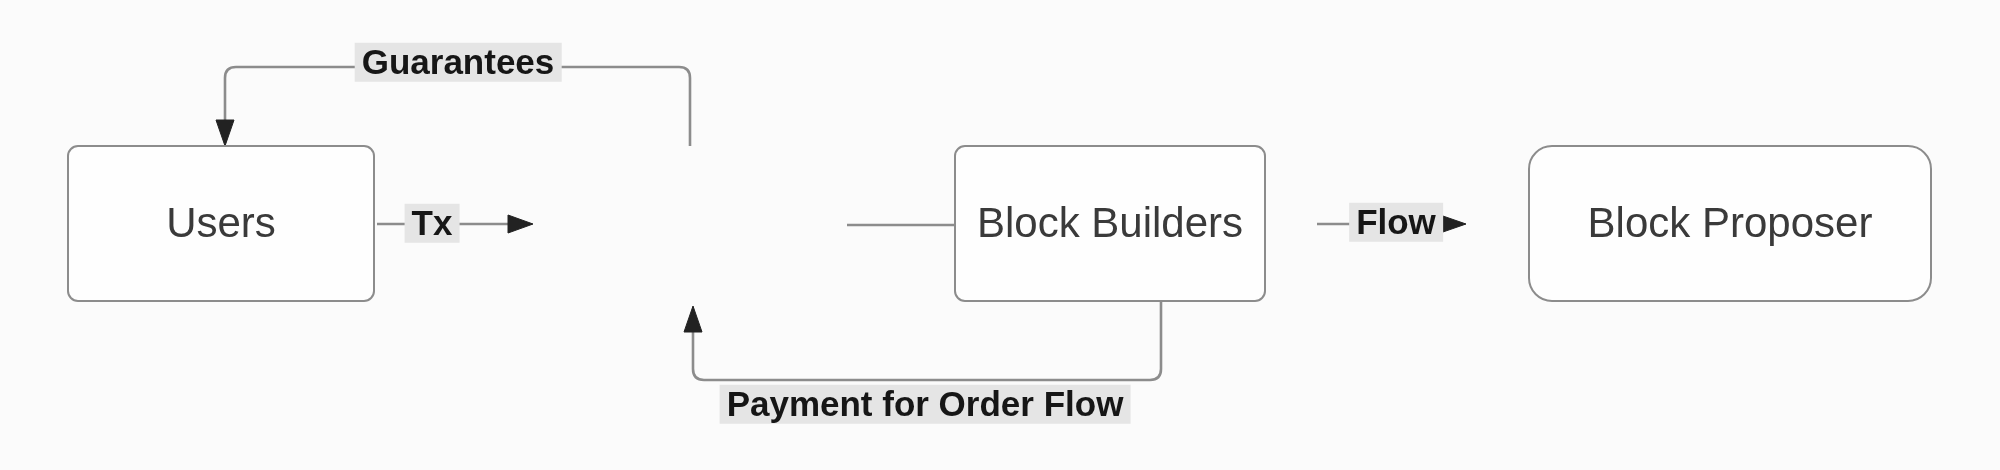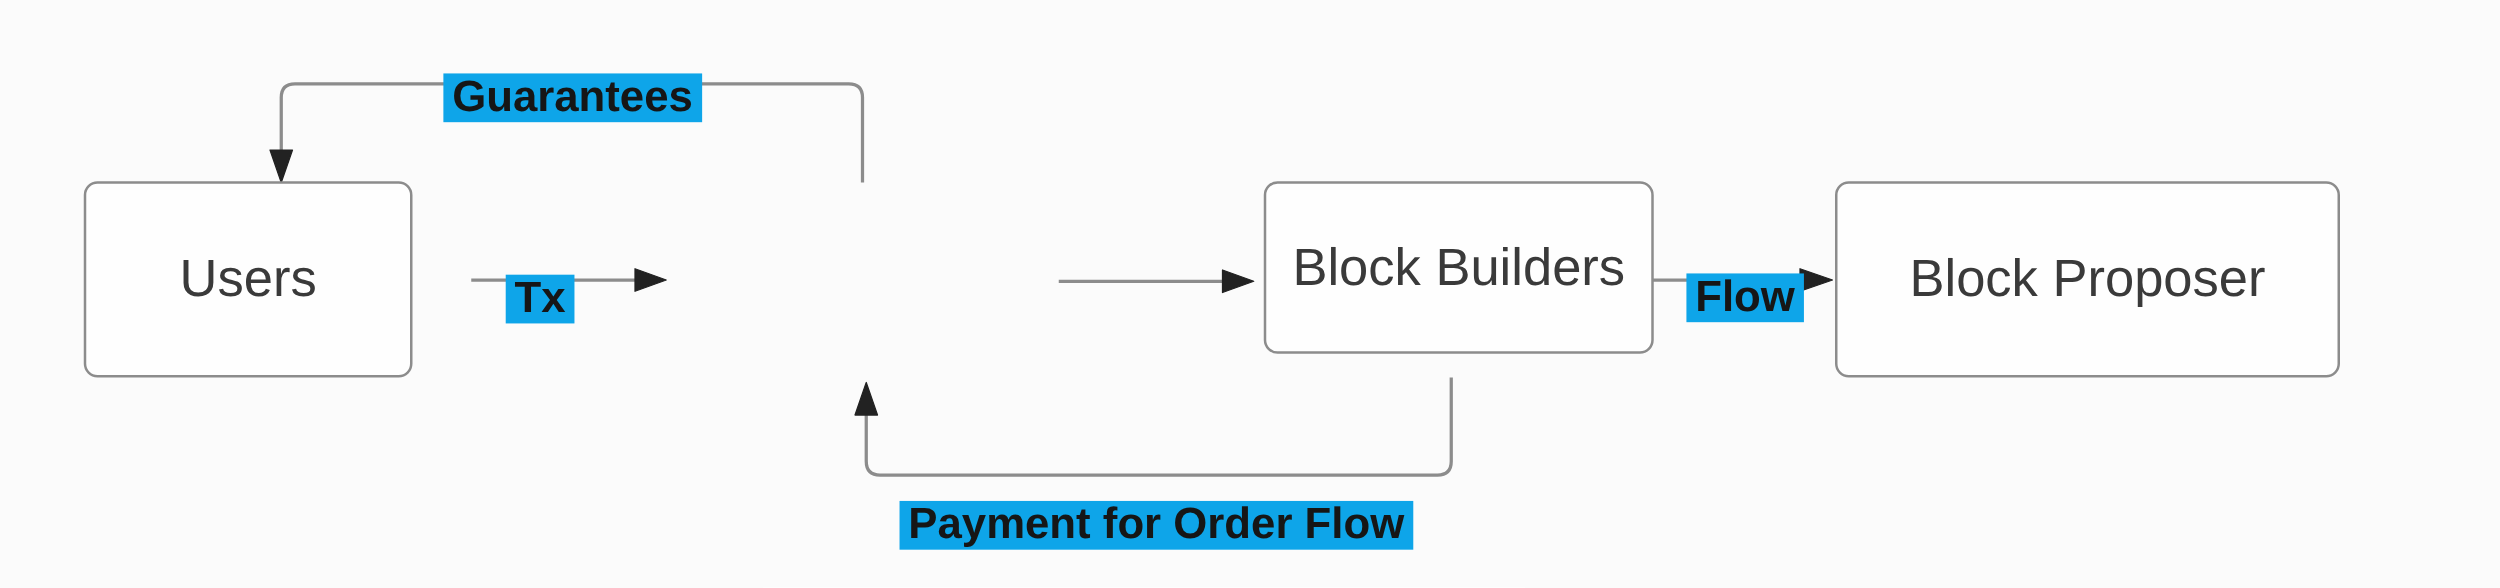--- a/index.html
+++ b/index.html
@@ -44,33 +44,32 @@
     justify-content: center;
     text-align: center;
     color: #3a3a3a;
     font-size: 42px;
     line-height: 1.3;
     padding: 0 18px;
   }
   .edge-label {
     position: absolute;
     transform: translate(-50%, -50%);
-    background: #0ea5e9;
+    background: #e5e5e5;
     color: #161616;
     font-size: 35px;
     font-weight: 700;
     white-space: nowrap;
     padding: 0 7px;
     line-height: 1.1;
-    margin-top: 16px;
   }
-  #node-users     { left: 67px;   top: 145px; width: 263px; height: 157px; }
+  #node-users     { left: 67px;   top: 145px; width: 308px; height: 157px; }
   #node-aggregator{ left: 535px;  top: 145px; width: 312px; height: 157px; }
-  #node-builders  { left: 1011px; top: 145px; width: 312px; height: 138px; justify-content: center; }
-  #node-proposer  { left: 1468px; top: 145px; width: 404px; height: 157px; }
+  #node-builders  { left: 954px; top: 145px; width: 312px; height: 157px; justify-content: center; }
+  #node-proposer  { left: 1528px; top: 145px; width: 404px; height: 157px; border-radius: 24px; }
 
   #label-guarantees { left: 458px;  top: 62px;  }
   #label-tx         { left: 432px;  top: 223px; }
   #label-block      { left: 1396px; top: 222px; }
   #label-pof        { left: 925px;  top: 404px; }
 </style>
 </head>
 <body>
 
 <div class="canvas">

